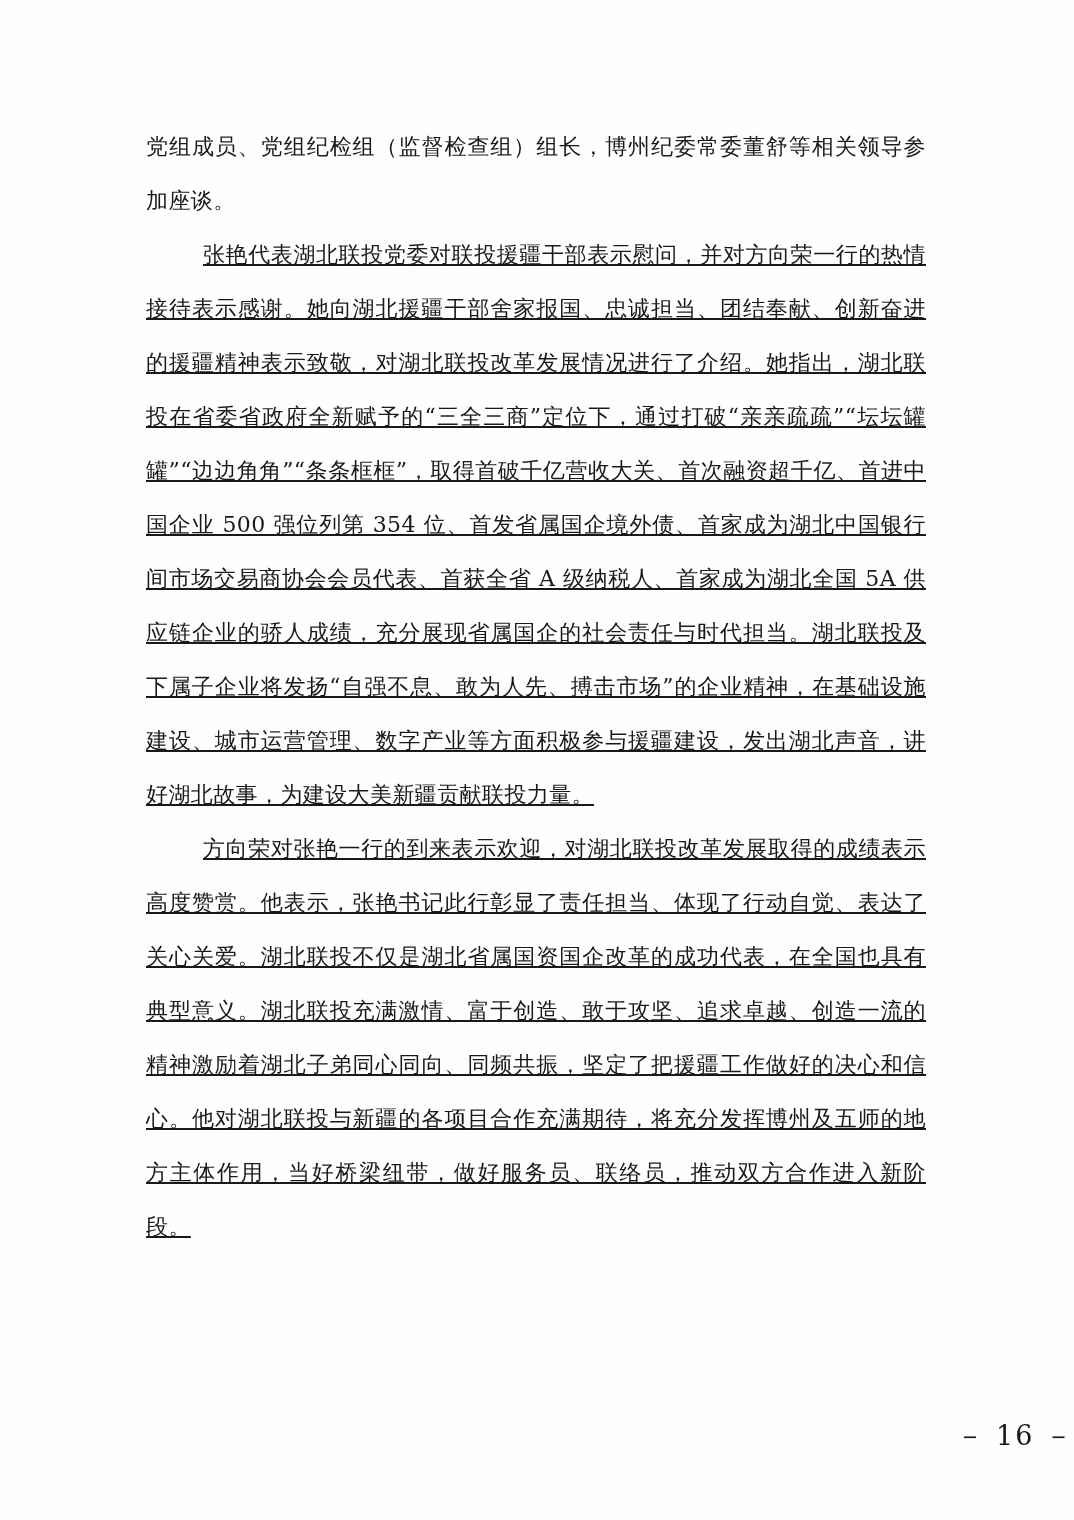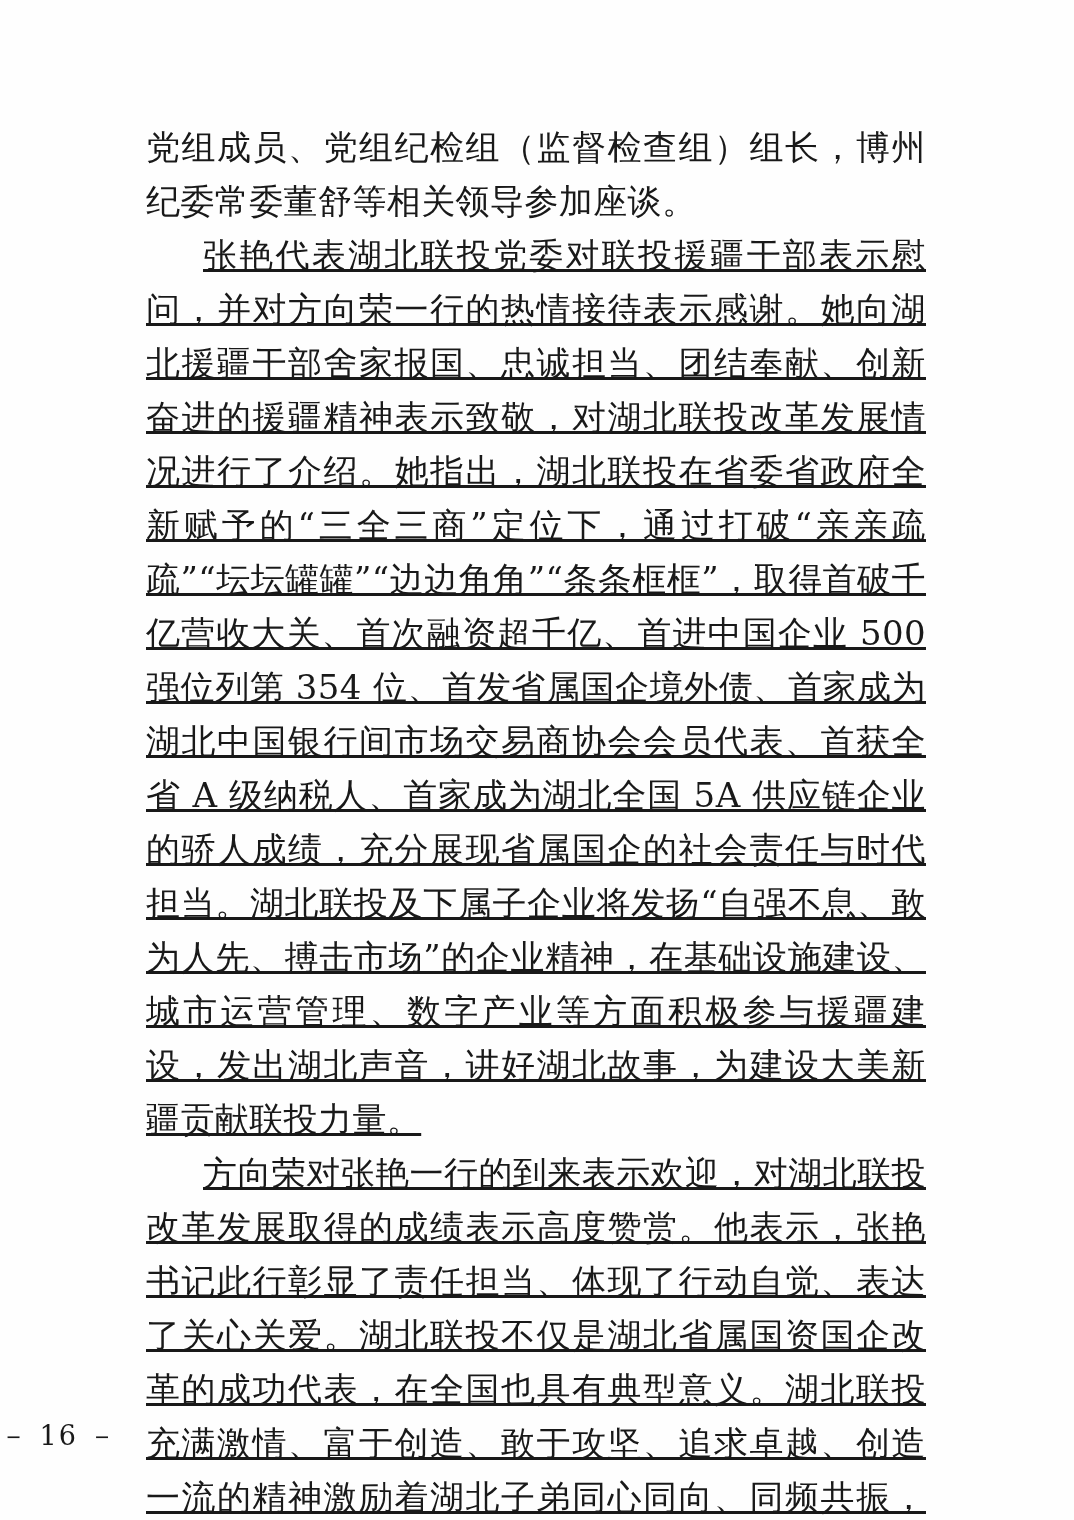--- a/index.html
+++ b/index.html
@@ -24,37 +24,37 @@
     background: #fefefe;
   }
   .content {
     position: absolute;
     left: 146px;
     top: 120px;
     width: 780px;
   }
   p.para {
     margin: 0 0 0 0;
-    font-size: 34px;
+    font-size: 22px;
     line-height: 54px;
     text-align: justify;
     text-justify: inter-ideograph;
     letter-spacing: 0.4px;
     color: #191919;
   }
   p.indent {
     text-indent: 57px;
     text-decoration: underline;
   }
   .footer {
     position: absolute;
     left: 0;
     top: 1418px;
     width: 1074px;
-    text-align: left;
+    text-align: right;
     font-size: 27px;
     color: #191919;
     letter-spacing: 2px;
     font-family: "DejaVu Serif", "Liberation Serif", serif;
   }
 </style>
 </head>
 <body>
 
 <div class="page">

